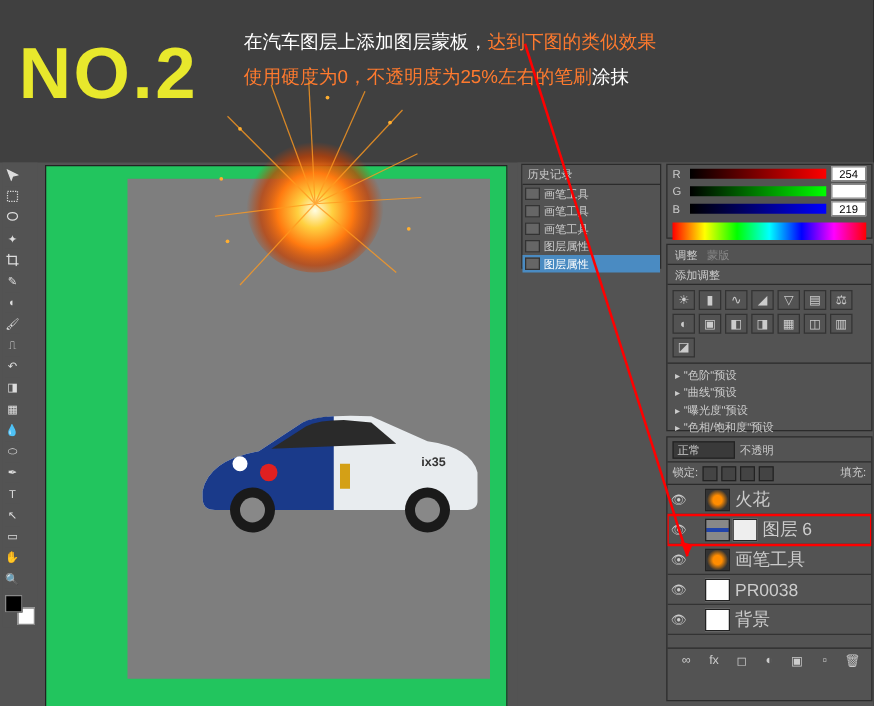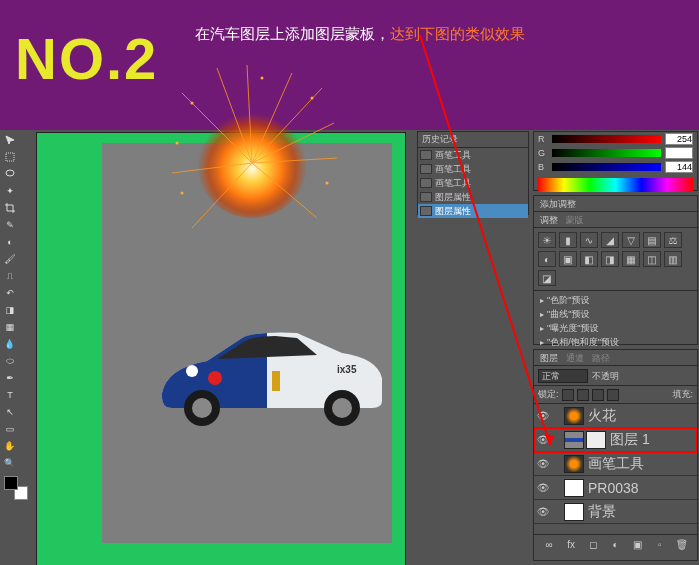--- a/index.html
+++ b/index.html
@@ -1,17 +1,17 @@
 <!DOCTYPE html>
 <html><head>
 <meta charset="utf-8">
 <style>
 *{margin:0;padding:0;box-sizing:border-box;font-family:"Microsoft YaHei",Arial,sans-serif}
 body{width:699px;height:565px;background:#000;overflow:hidden;position:relative}
-.header{height:160px;background:#701a75;position:relative;padding:20px 10px}
+.header{height:160px;background:#404040;position:relative;padding:20px 10px}
 .no2{font-size:58px;font-weight:bold;color:#e8e82c;letter-spacing:2px;position:absolute;left:15px;top:25px}
 .instructions{position:absolute;left:195px;top:20px;color:#fff;font-size:15px;line-height:28px}
 .hl{color:#ff7a2e}
 .arrow-line{position:absolute;left:0;top:0;pointer-events:none;z-index:50}
 .ps-area{position:absolute;top:130px;left:0;width:699px;height:435px;background:#535353}
 .toolbox{position:absolute;left:2px;top:0;width:28px;background:#535353;display:flex;flex-wrap:wrap;gap:1px;padding:2px}
 .tool{width:12px;height:16px;background:#535353;display:flex;align-items:center;justify-content:center;font-size:9px;color:#ddd;cursor:pointer}
 .tool svg{width:10px;height:10px;fill:#ddd;stroke:#ddd}
 .swatches{margin-top:4px;width:24px;height:24px;position:relative}
 .sw-fg{width:14px;height:14px;background:#000;border:1px solid #888;position:absolute;top:0;left:0;z-index:2}
@@ -26,21 +26,21 @@
 .hist-hdr{height:16px;background:#535353;padding:1px 4px;font-size:9px;border-bottom:1px solid #2b2b2b}
 .hist-row{height:14px;display:flex;align-items:center;padding:0 2px;font-size:9px;gap:3px}
 .hist-row.sel{background:#4a8bc2;color:#fff}
 .hist-ico{width:12px;height:10px;background:#666;border:1px solid #333}
 .color-panel{position:absolute;left:118px;top:0;width:165px;height:60px}
 .slider-row{display:flex;align-items:center;gap:4px;padding:1px 4px;height:14px}
 .slider-label{width:10px;font-size:9px}
 .slider-track{flex:1;height:8px;background:linear-gradient(90deg,#000,#f00);position:relative}
 .slider-track.g{background:linear-gradient(90deg,#000,#0f0)}
 .slider-track.b{background:linear-gradient(90deg,#000,#00f)}
-.slider-val{width:28px;height:12px;background:#fff;color:#000;font-size:9px;text-align:right;border:1px solid #888}
+.slider-val{width:28px;height:12px;background:#fff;color:#000;font-size:9px;text-align:center;border:1px solid #888}
 .spectrum{height:14px;margin:4px;background:linear-gradient(90deg,#f00,#ff0,#0f0,#0ff,#00f,#f0f,#f00)}
 .adj-panel{position:absolute;left:118px;top:64px;width:165px;height:150px}
 .adj-title{height:16px;font-size:9px;padding:2px 6px;border-bottom:1px solid #2b2b2b}
 .adj-icons{display:flex;flex-wrap:wrap;gap:3px;padding:4px}
 .adj-ico{width:18px;height:16px;background:#535353;border:1px solid #333;display:flex;align-items:center;justify-content:center;font-size:10px;color:#ccc}
 .preset-list{border-top:1px solid #2b2b2b;padding:2px}
 .preset-row{height:14px;font-size:9px;padding:1px 4px;display:flex;align-items:center}
 .preset-row::before{content:"▸";margin-right:3px;font-size:8px}
 .layers-panel{position:absolute;left:118px;top:218px;width:165px;height:212px}
 .lyr-hdr{height:16px;display:flex;gap:8px;padding:2px 6px;font-size:9px;border-bottom:1px solid #2b2b2b}
@@ -62,20 +62,21 @@
 .lyr-btm{height:20px;display:flex;align-items:center;justify-content:space-around;border-top:1px solid #2b2b2b;padding:0 4px}
 .lyr-btm-ico{width:14px;height:14px;color:#ccc;font-size:10px;display:flex;align-items:center;justify-content:center}
 </style>
 </head>
 <body>
 
 <div class="header">
   <div class="no2">NO.2</div>
   <div class="instructions">
     <div><span>在汽车图层上添加图层蒙板，</span><span class="hl">达到下图的类似效果</span></div>
+    <div><span class="hl">使用硬度为0，不透明度为25%左右的笔刷</span><span>涂抹</span></div>
   </div>
 </div>
 
 <svg class="arrow-line" width="699" height="565">
   <line x1="420" y1="35" x2="550" y2="445" stroke="#ff0000" stroke-width="2"></line>
   <polygon points="550,445 544,433 554,436" fill="#ff0000"></polygon>
 </svg>
 
 <div class="ps-area">
 
@@ -206,31 +207,31 @@
         <div class="slider-val">254</div>
       </div>
       <div class="slider-row">
         <span class="slider-label">G</span>
         <div class="slider-track g"></div>
         <div class="slider-val"></div>
       </div>
       <div class="slider-row">
         <span class="slider-label">B</span>
         <div class="slider-track b"></div>
-        <div class="slider-val">144</div>
+        <div class="slider-val">219</div>
       </div>
       <div class="spectrum"></div>
     </div>
 
     <div class="panel adj-panel">
-      <div class="adj-title">添加调整</div>
       <div class="adj-title">
         <span>调整</span>&nbsp;&nbsp;
         <span style="color:#888">蒙版</span>
       </div>
+      <div class="adj-title">添加调整</div>
       <div class="adj-icons">
         <div class="adj-ico">☀</div>
         <div class="adj-ico">▮</div>
         <div class="adj-ico">∿</div>
         <div class="adj-ico">◢</div>
         <div class="adj-ico">▽</div>
         <div class="adj-ico">▤</div>
         <div class="adj-ico">⚖</div>
         <div class="adj-ico">◐</div>
         <div class="adj-ico">▣</div>
@@ -246,25 +247,20 @@
         <div class="preset-row">"曲线"预设</div>
         <div class="preset-row">"曝光度"预设</div>
         <div class="preset-row">"色相/饱和度"预设</div>
         <div class="preset-row">"黑白"预设</div>
         <div class="preset-row">"通道混和器"预设</div>
         <div class="preset-row">"可选颜色"预设</div>
       </div>
     </div>
 
     <div class="panel layers-panel">
-      <div class="lyr-hdr">
-        <span>图层</span>
-        <span style="color:#888">通道</span>
-        <span style="color:#888">路径</span>
-      </div>
       <div class="lyr-ctrl">
         <div class="lyr-mode">正常</div>
         <span>不透明</span>
       </div>
       <div class="lyr-lock">
         <span>锁定:</span>
         <div class="lock-ico"></div>
         <div class="lock-ico"></div>
         <div class="lock-ico"></div>
         <div class="lock-ico"></div>
@@ -275,21 +271,21 @@
           <div class="eye">👁</div>
             <div class="link-col"></div>
           <div class="thumb fire"></div>
           <span class="lname">火花</span>
         </div>
         <div class="layer-row hl-red">
           <div class="eye">👁</div>
             <div class="link-col"></div>
           <div class="thumb car"></div>
           <div class="thumb mask"></div>
-          <span class="lname">图层 1</span>
+          <span class="lname">图层 6</span>
         </div>
         <div class="layer-row">
           <div class="eye">👁</div>
             <div class="link-col"></div>
           <div class="thumb fire"></div>
           <span class="lname">画笔工具</span>
         </div>
         <div class="layer-row">
           <div class="eye">👁</div>
             <div class="link-col"></div>

